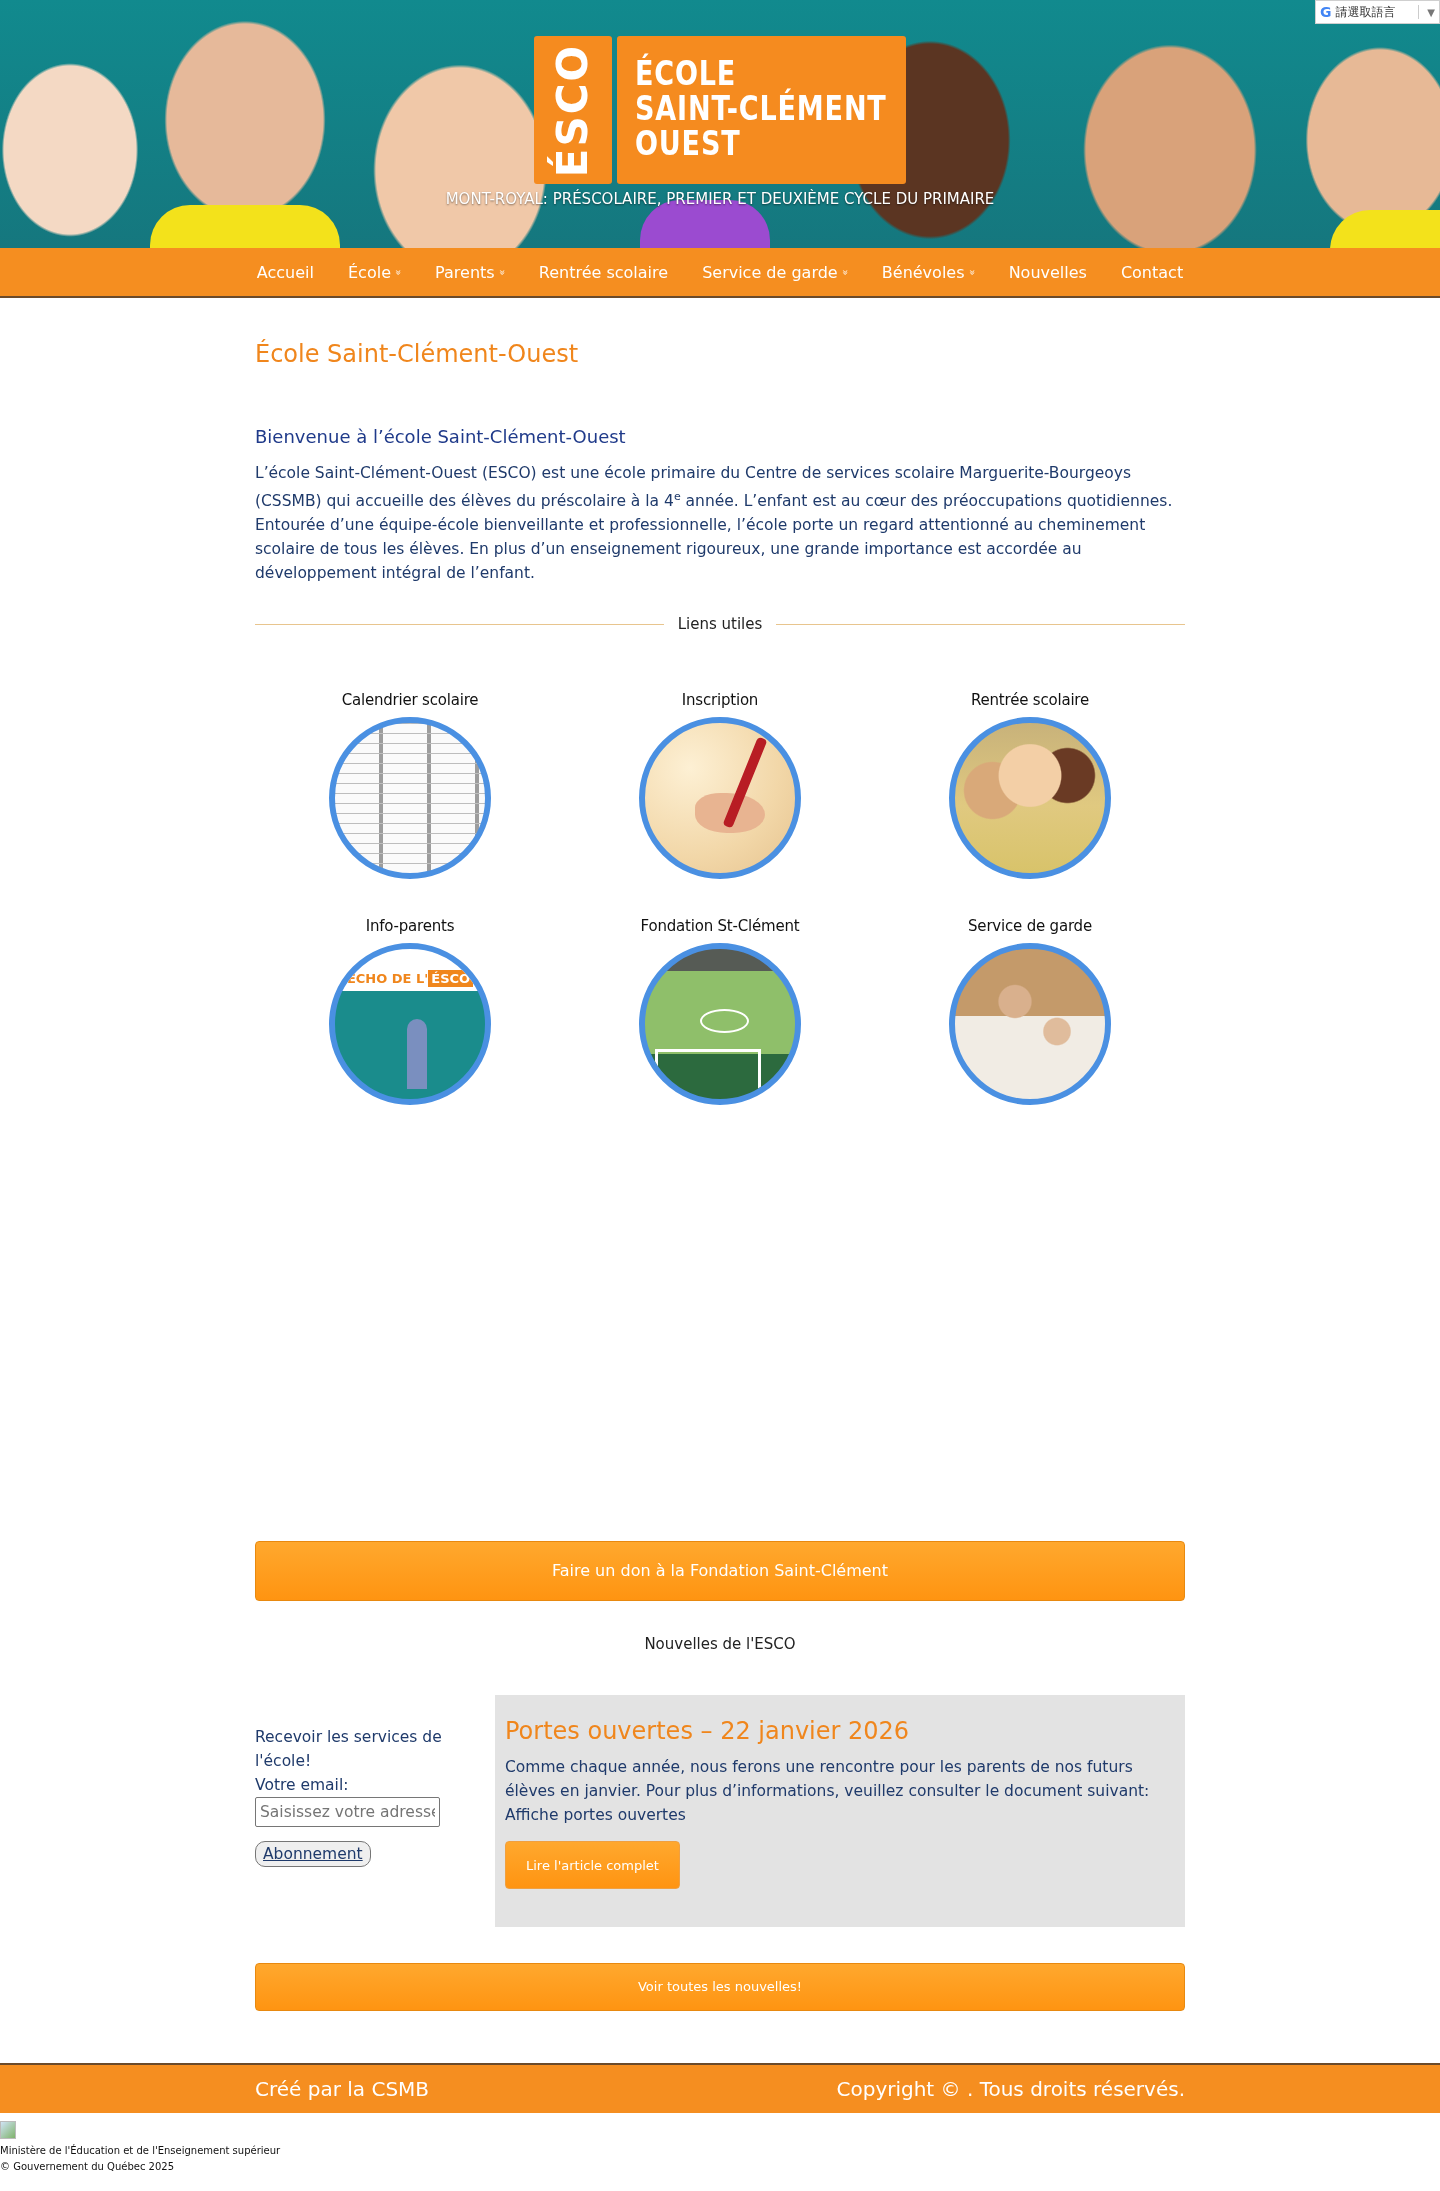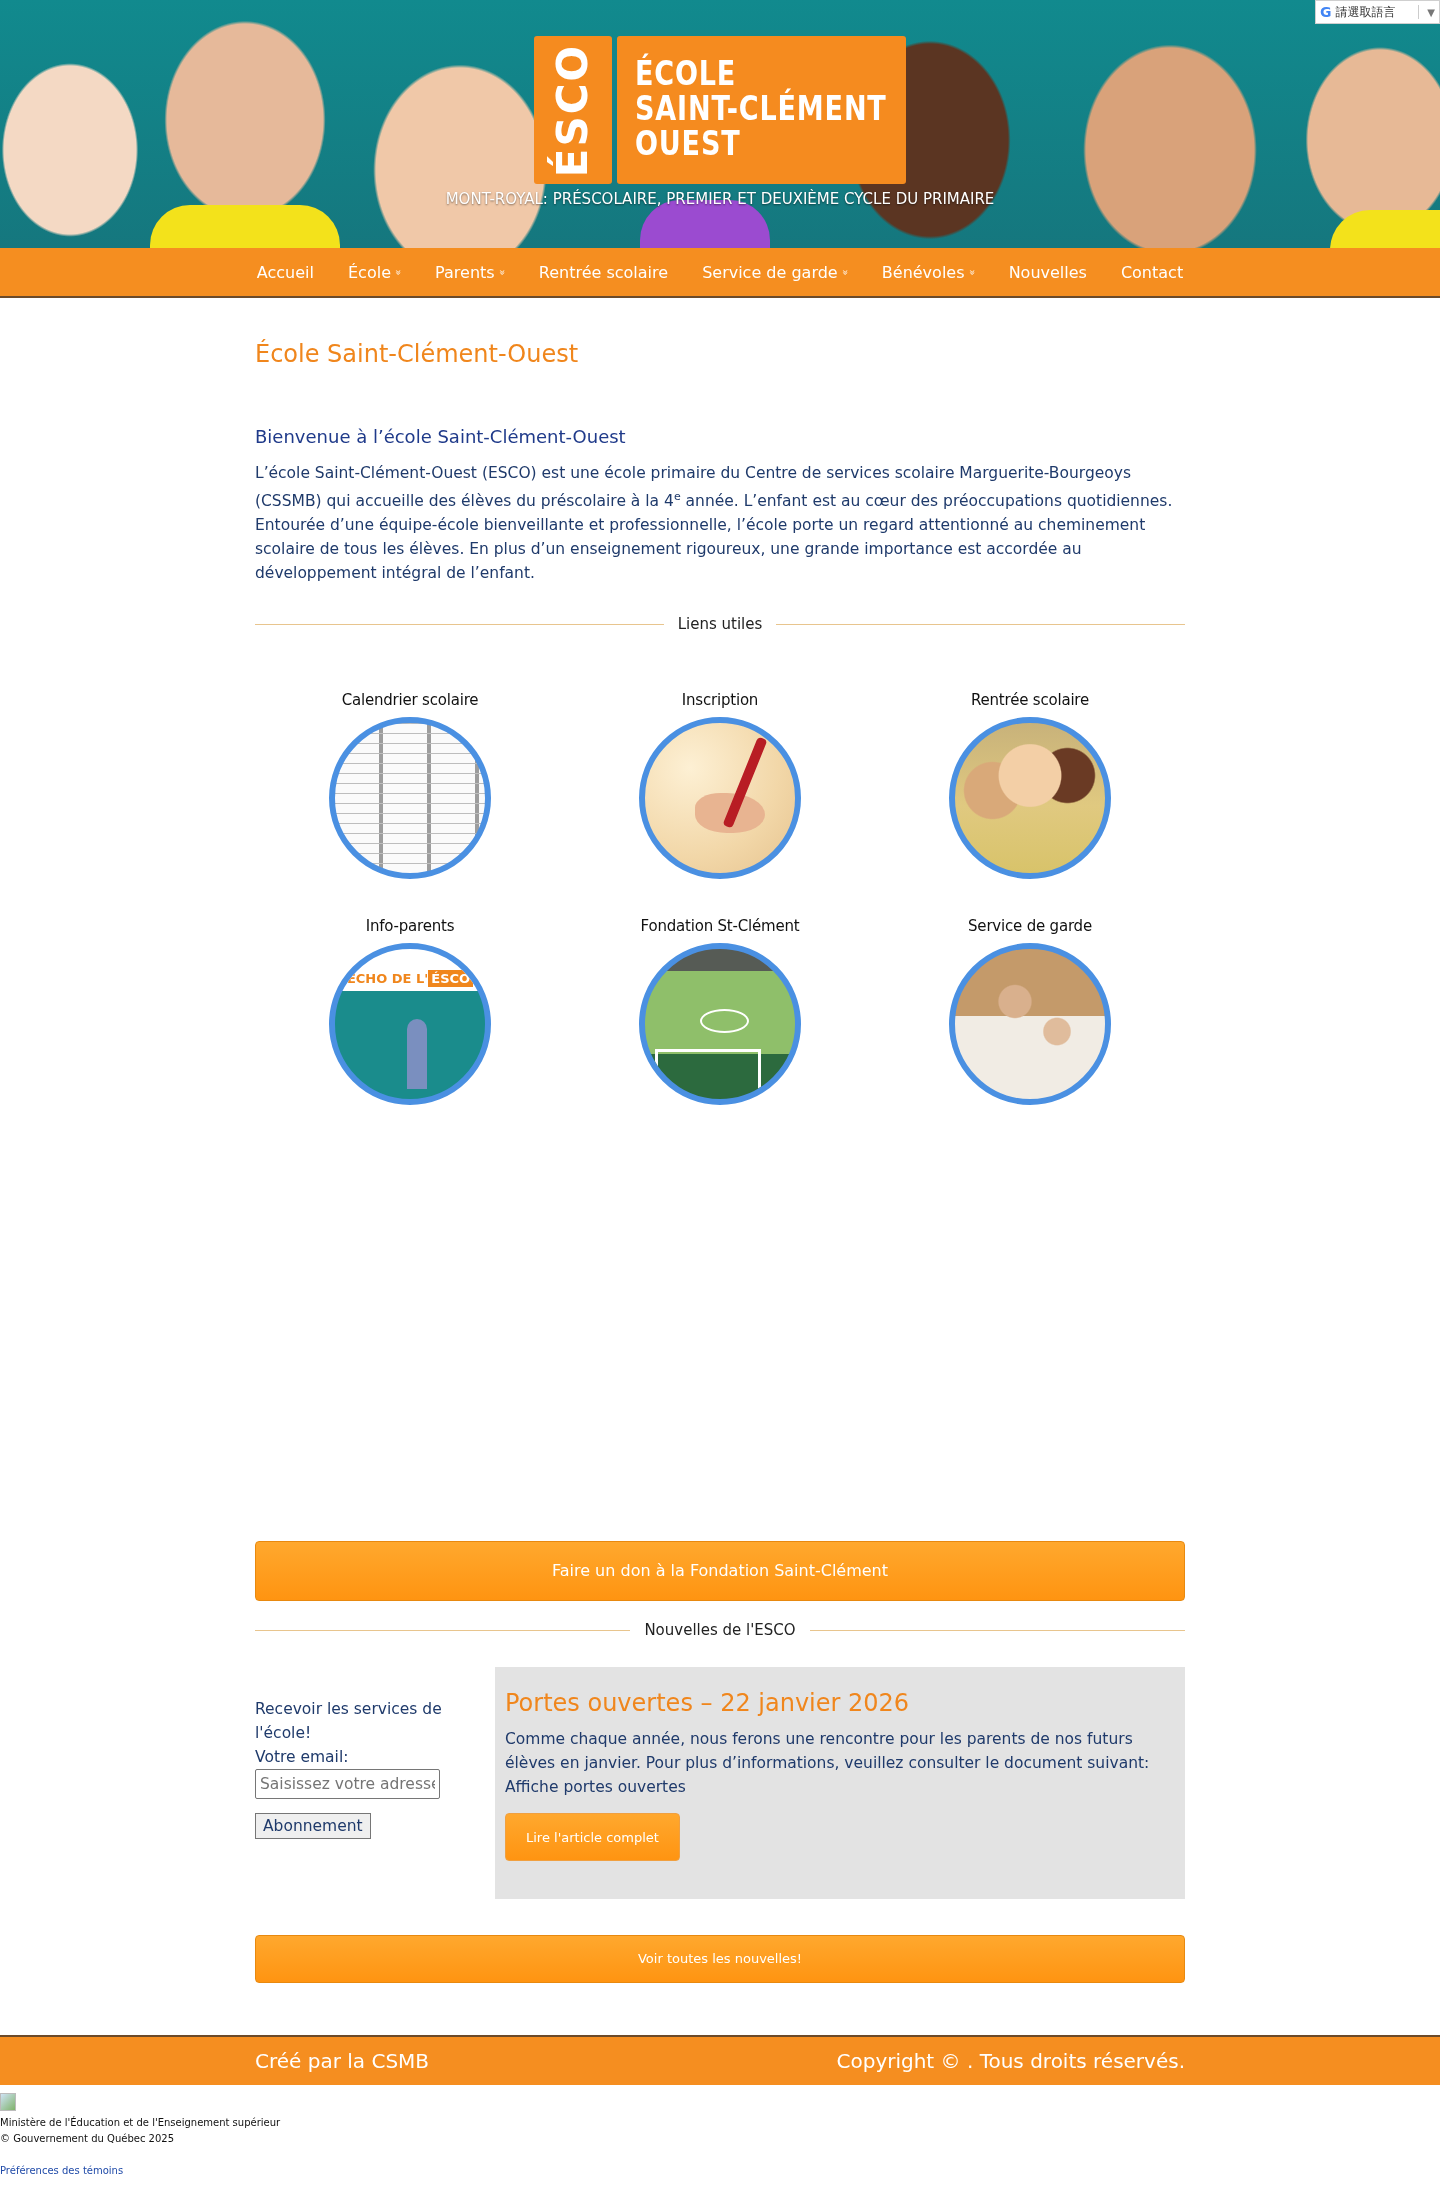--- a/index.html
+++ b/index.html
@@ -99,31 +99,31 @@
   .img-info .echo b { background:#f0861c; color:#fff; padding:1px 3px; }
   .img-info::after { content:""; position:absolute; left:72px; top:70px; width:20px; height:70px; background:#7a8fbf; border-radius:10px 10px 0 0; }
   .img-garde { background: radial-gradient(circle at 40% 35%, #d9b08d 0 12%, transparent 13%), radial-gradient(circle at 68% 55%, #e0bc9c 0 10%, transparent 11%), linear-gradient(180deg, #c49a6a 0 45%, #f1ece4 45% 100%); }
 
   .donate-btn {
     display: block; width: 930px; height: 60px; margin-top: 436px;
     background: linear-gradient(180deg, #ffa82e 0%, #ff9411 100%);
     border: 1px solid #e8890f; border-radius: 4px; color: #fff; font-size: 16px;
     text-align: center; line-height: 58px; cursor: pointer;
   }
-  .divider.d2 { margin-top: 20px; }
+  .divider.d2 { margin-top: 20px; flex-direction: column; }
 
   .news-row { display: flex; margin-top: 28px; }
   .subscribe { width: 240px; padding-top: 30px; font-size: 15.5px; line-height: 24px; color: #1f3a6b; }
   .subscribe .email-input {
     width: 185px; height: 30px; border: 1px solid #767676; border-radius: 2px; padding: 0 4px;
     font-size: 15.5px; color: #1f3a6b; font-family: "DejaVu Sans", sans-serif; background:#fff;
   }
   .subscribe .sub-btn {
-    margin-top: 14px; padding: 3px 7px; border: 1px solid #767676; border-radius: 0;
-    background: #efefef; font-size: 15.5px; color: #1f3a6b; font-family: "DejaVu Sans", sans-serif; cursor: pointer;
+    margin-top: 14px; padding: 3px 7px; border: 1px solid #767676; border-radius: 10px;
+    background: #efefef; font-size: 15.5px; color: #1f3a6b; font-family: "DejaVu Sans", sans-serif; cursor: pointer; text-decoration: underline;
   }
   .news-card { width: 690px; height: 232px; background: #e3e3e3; padding: 22px 10px 0 10px; }
   .news-card h3 { color: #f0861c; font-size: 24px; font-weight: normal; }
   .news-card p { margin-top: 10px; font-size: 15.5px; line-height: 24px; color: #1f3a6b; }
   .read-btn {
     display: inline-block; margin-top: 14px; padding: 0 20px; height: 48px; line-height: 48px;
     background: linear-gradient(180deg, #ffa82e 0%, #ff9411 100%); border: 1px solid #f0a040;
     border-radius: 4px; color: #fff; font-size: 13px; cursor: pointer;
   }
   .all-news-btn {

